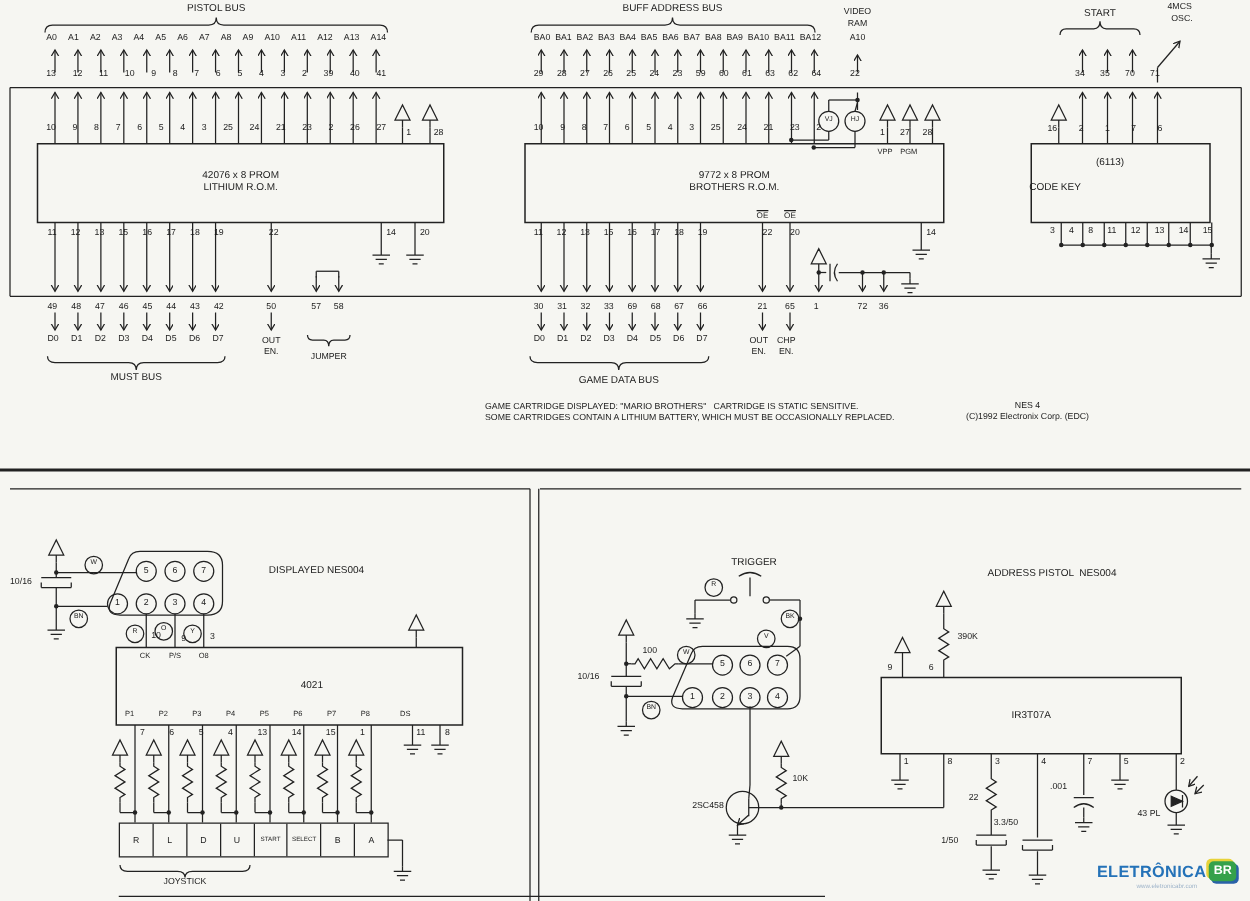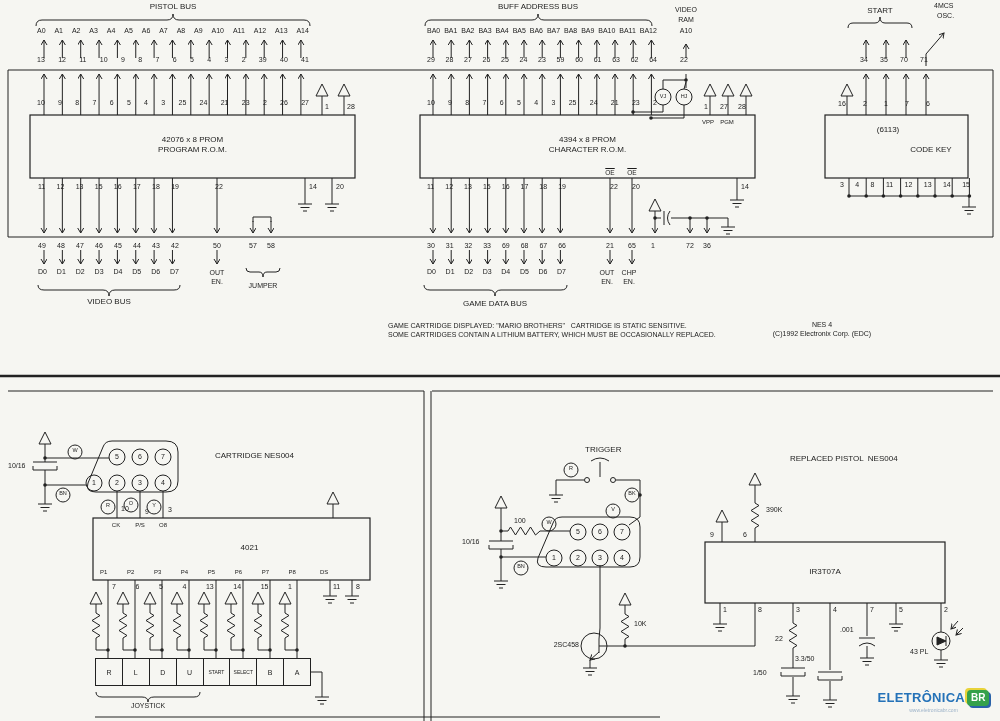--- a/index.html
+++ b/index.html
@@ -459,21 +459,21 @@
     <span>24</span>
     <span>21</span>
     <span>23</span>
     <span>2</span>
     <span>26</span>
     <span>27</span>
   </div>
 <div class="t t7" style="left:325px;top:103px">1</div>
 <div class="t t7" style="left:347px;top:103px">28</div>
 <div class="t c" style="left:30px;top:136px;width:325px">42076 x 8 PROM</div>
-<div class="t c" style="left:30px;top:146px;width:325px">PROGRAM R.O.M.</div>
+<div class="t c" style="left:30px;top:146px;width:325px">LITHIUM R.O.M.</div>
 <div class="r" style="left:38px;top:183px;width:141px">
     <span>11</span>
     <span>12</span>
     <span>13</span>
     <span>15</span>
     <span>16</span>
     <span>17</span>
     <span>18</span>
     <span>19</span>
   </div>
@@ -499,21 +499,21 @@
     <span>D5</span>
     <span>D6</span>
     <span>D7</span>
   </div>
 <div class="t t7 c" style="left:209px;top:242px;width:16px">50</div>
 <div class="t t7 c" style="left:207px;top:269px;width:20px">OUT</div>
 <div class="t t7 c" style="left:207px;top:278px;width:20px">EN.</div>
 <div class="t t7 c" style="left:245px;top:242px;width:16px">57</div>
 <div class="t t7 c" style="left:263px;top:242px;width:16px">58</div>
 <div class="t t7 c" style="left:243px;top:282px;width:40px">JUMPER</div>
-<div class="t c" style="left:79px;top:298px;width:60px">VIDEO BUS</div>
+<div class="t c" style="left:79px;top:298px;width:60px">MUST BUS</div>
 
 <div class="t c" style="left:438px;top:3px;width:200px">BUFF ADDRESS BUS</div>
 <div class="r" style="left:427px;top:27px;width:230px">
     <span>BA0</span>
     <span>BA1</span>
     <span>BA2</span>
     <span>BA3</span>
     <span>BA4</span>
     <span>BA5</span>
     <span>BA6</span>
@@ -558,22 +558,22 @@
     <span>24</span>
     <span>21</span>
     <span>23</span>
     <span>2</span>
   </div>
 <div class="t t7 c" style="left:700px;top:103px;width:12px">1</div>
 <div class="t t7 c" style="left:718px;top:103px;width:12px">27</div>
 <div class="t t7 c" style="left:736px;top:103px;width:12px">28</div>
 <div class="t t6 c" style="left:700px;top:119px;width:16px">VPP</div>
 <div class="t t6 c" style="left:719px;top:119px;width:16px">PGM</div>
-<div class="t c" style="left:420px;top:136px;width:335px">4394 x 8 PROM</div>
-<div class="t c" style="left:420px;top:146px;width:335px">CHARACTER R.O.M.</div>
+<div class="t c" style="left:420px;top:136px;width:335px">9772 x 8 PROM</div>
+<div class="t c" style="left:420px;top:146px;width:335px">BROTHERS R.O.M.</div>
 <div class="r" style="left:427px;top:183px;width:139px">
     <span>11</span>
     <span>12</span>
     <span>13</span>
     <span>15</span>
     <span>16</span>
     <span>17</span>
     <span>18</span>
     <span>19</span>
   </div>
@@ -621,38 +621,38 @@
 <div class="t t7" style="left:934px;top:2px">4MCS</div>
 <div class="t t7" style="left:937px;top:12px">OSC.</div>
 <div class="r" style="left:838px;top:100px;width:92px">
     <span>16</span>
     <span>2</span>
     <span>1</span>
     <span>7</span>
     <span>6</span>
   </div>
 <div class="t c" style="left:825px;top:126px;width:126px">(6113)</div>
-<div class="t c" style="left:870px;top:146px;width:122px">CODE KEY</div>
+<div class="t c" style="left:783px;top:146px;width:122px">CODE KEY</div>
 <div class="r" style="left:840px;top:181px;width:130px">
     <span>3</span>
     <span>4</span>
     <span>8</span>
     <span>11</span>
     <span>12</span>
     <span>13</span>
     <span>14</span>
     <span>15</span>
   </div>
 
 <div class="t t7" style="left:388px;top:322px">GAME CARTRIDGE DISPLAYED: "MARIO BROTHERS"   CARTRIDGE IS STATIC SENSITIVE.</div>
 <div class="t t7" style="left:388px;top:331px">SOME CARTRIDGES CONTAIN A LITHIUM BATTERY, WHICH MUST BE OCCASIONALLY REPLACED.</div>
 <div class="t t7 c" style="left:772px;top:321px;width:100px">NES 4</div>
 <div class="t t7 c" style="left:762px;top:330px;width:120px">(C)1992 Electronix Corp. (EDC)</div>
 
-<div class="t" style="left:215px;top:452px">CARTRIDGE NES004</div>
+<div class="t" style="left:215px;top:452px">DISPLAYED NES004</div>
 <div class="t t7" style="left:8px;top:462px">10/16</div>
 <div class="wc" style="left:68px;top:448px">W</div>
 <div class="wc" style="left:56px;top:491px">BN</div>
 <div class="wc" style="left:101px;top:503px">R</div>
 <div class="wc" style="left:124px;top:501px">O</div>
 <div class="wc" style="left:147px;top:503px">Y</div>
 <div class="pc" style="left:109px;top:453px">5</div>
 <div class="pc" style="left:132px;top:453px">6</div>
 <div class="pc" style="left:155px;top:453px">7</div>
 <div class="pc" style="left:86px;top:479px">1</div>
@@ -709,21 +709,21 @@
 <div class="wc" style="left:514px;top:564px">BN</div>
 <div class="t t7" style="left:514px;top:517px">100</div>
 <div class="t t7" style="left:462px;top:538px">10/16</div>
 <div class="pc" style="left:570px;top:528px">5</div>
 <div class="pc" style="left:592px;top:528px">6</div>
 <div class="pc" style="left:614px;top:528px">7</div>
 <div class="pc" style="left:546px;top:554px">1</div>
 <div class="pc" style="left:570px;top:554px">2</div>
 <div class="pc" style="left:592px;top:554px">3</div>
 <div class="pc" style="left:614px;top:554px">4</div>
-<div class="t" style="left:790px;top:455px">REPLACED PISTOL  NES004</div>
+<div class="t" style="left:790px;top:455px">ADDRESS PISTOL  NES004</div>
 <div class="t t7" style="left:766px;top:506px">390K</div>
 <div class="t t7" style="left:710px;top:531px">9</div>
 <div class="t t7" style="left:743px;top:531px">6</div>
 <div class="t c" style="left:705px;top:568px;width:240px">IR3T07A</div>
 <div class="t t7" style="left:723px;top:606px">1</div>
 <div class="t t7" style="left:758px;top:606px">8</div>
 <div class="t t7" style="left:796px;top:606px">3</div>
 <div class="t t7" style="left:833px;top:606px">4</div>
 <div class="t t7" style="left:870px;top:606px">7</div>
 <div class="t t7" style="left:899px;top:606px">5</div>

